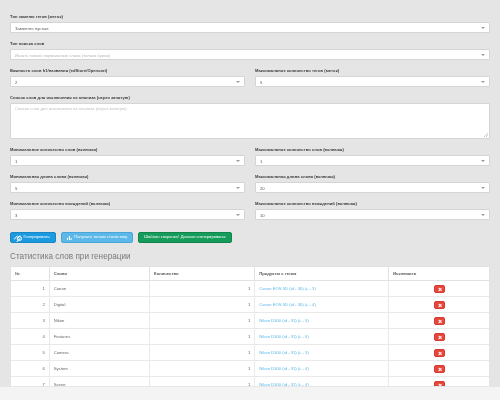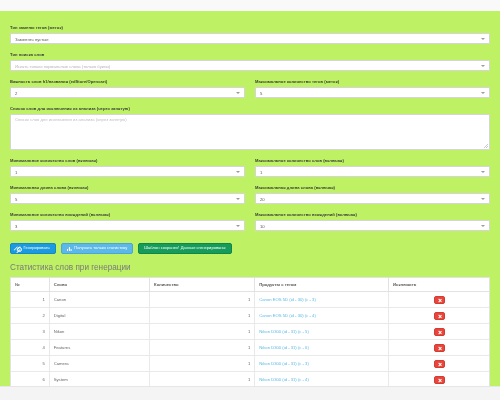--- a/index.html
+++ b/index.html
@@ -13,24 +13,24 @@
 
   #app {
     width: 500px; height: 400px;
     position: relative;
     background: #f9f9f9;
     overflow: hidden;
   }
 
   .page-body {
     position: absolute;
-    left: 0; top: 11px;
+    left: 0; top: 0;
     width: 500px;
     height: 386px;
-    background: #bef264;
+    background: #e5e5e5;
     overflow: hidden;
   }
 
   .footer-strip {
     position: absolute;
     left: 0; top: 386px;
     width: 500px; height: 14px;
     background: #f4f4f4;
     border-top: 1px solid #e6e6e6;
   }

